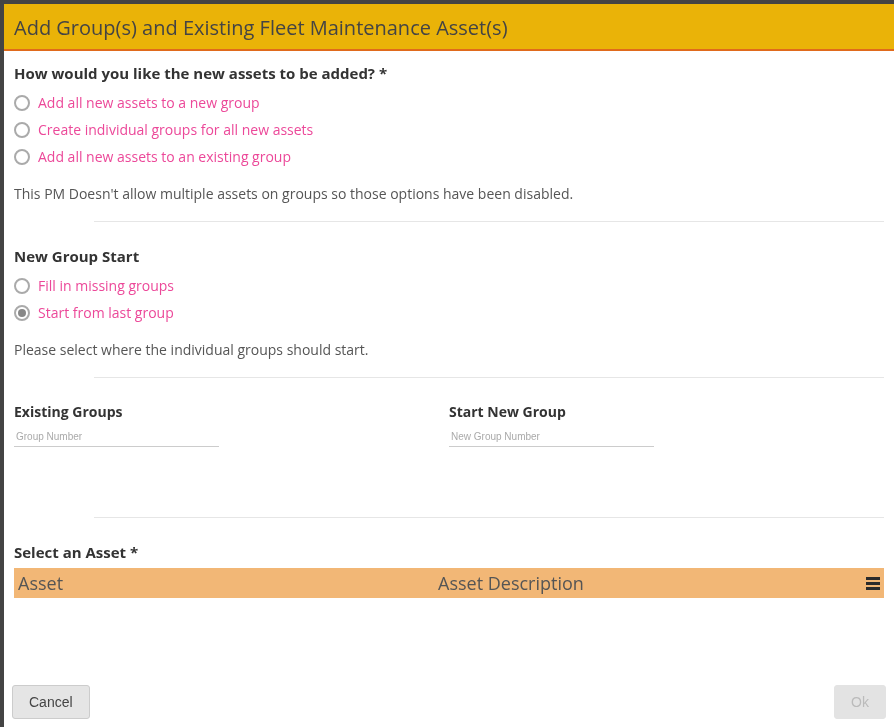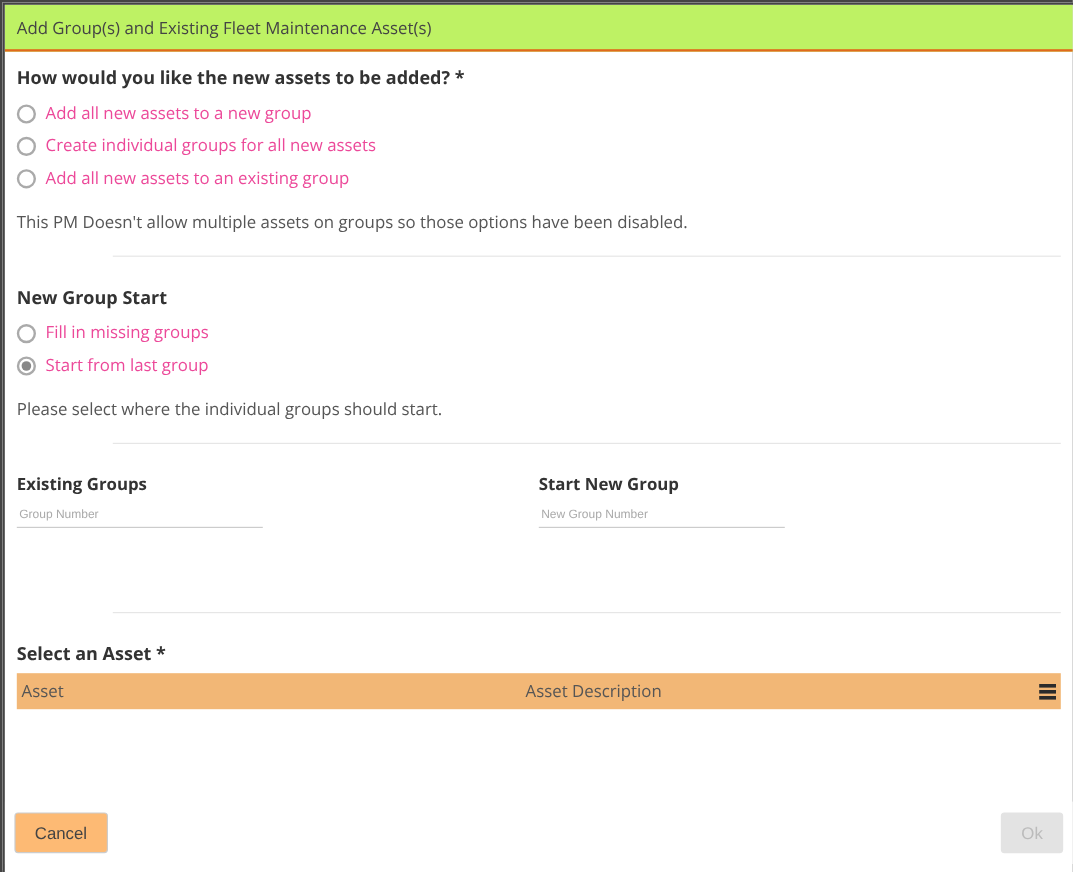--- a/index.html
+++ b/index.html
@@ -6,24 +6,24 @@
   html, body {
     margin: 0; padding: 0;
     font-family: "Segoe UI", "Open Sans", Arial, sans-serif;
     background: #fff;
     color: #333;
     width: 894px; height: 727px;
     overflow: hidden;
     border: 2px solid #444;
   }
   .titlebar {
-    background: #bef264;
+    background: #eab308;
     border-bottom: 2px solid #e06a1c;
     padding: 10px 10px 8px 10px;
-    font-size: 14px;
+    font-size: 20px;
     color: #444;
   }
   .body-wrap {
     position: relative;
     height: calc(100% - 46px - 52px);
     overflow-y: scroll;
     padding: 12px 10px 10px 10px;
   }
   
   .body-wrap::-webkit-scrollbar { width: 14px; }
@@ -88,21 +88,21 @@
     color: #333;
     background: transparent;
   }
   .text-input::placeholder { color: #aaa; }
 
   .asset-table-header {
     display: flex;
     align-items: center;
     background: #f2b776;
     color: #555;
-    font-size: 14px;
+    font-size: 18px;
     height: 30px;
     width: 100%;
     margin-top: 6px;
   }
   .asset-table-header .cell { padding: 0 4px; }
   .cell-asset { flex: 0 0 420px; }
   .cell-desc { flex: 1 1 auto; }
   .cell-menu {
     flex: 0 0 22px;
     display: flex; flex-direction: column; justify-content: center; gap: 2px;
@@ -119,21 +119,21 @@
     align-items: center;
     justify-content: space-between;
     padding: 0 8px;
     background: #fff;
   }
   .btn {
     font-size: 14px;
     padding: 8px 16px;
     border: 1px solid #ccc;
     border-radius: 3px;
-    background: #fdba74;
+    background: #e5e5e5;
     color: #444;
     cursor: pointer;
   }
   .btn.disabled {
     background: #e3e3e3;
     border-color: #e3e3e3;
     color: #bbb;
     cursor: default;
   }
   .spacer { height: 70px; }

